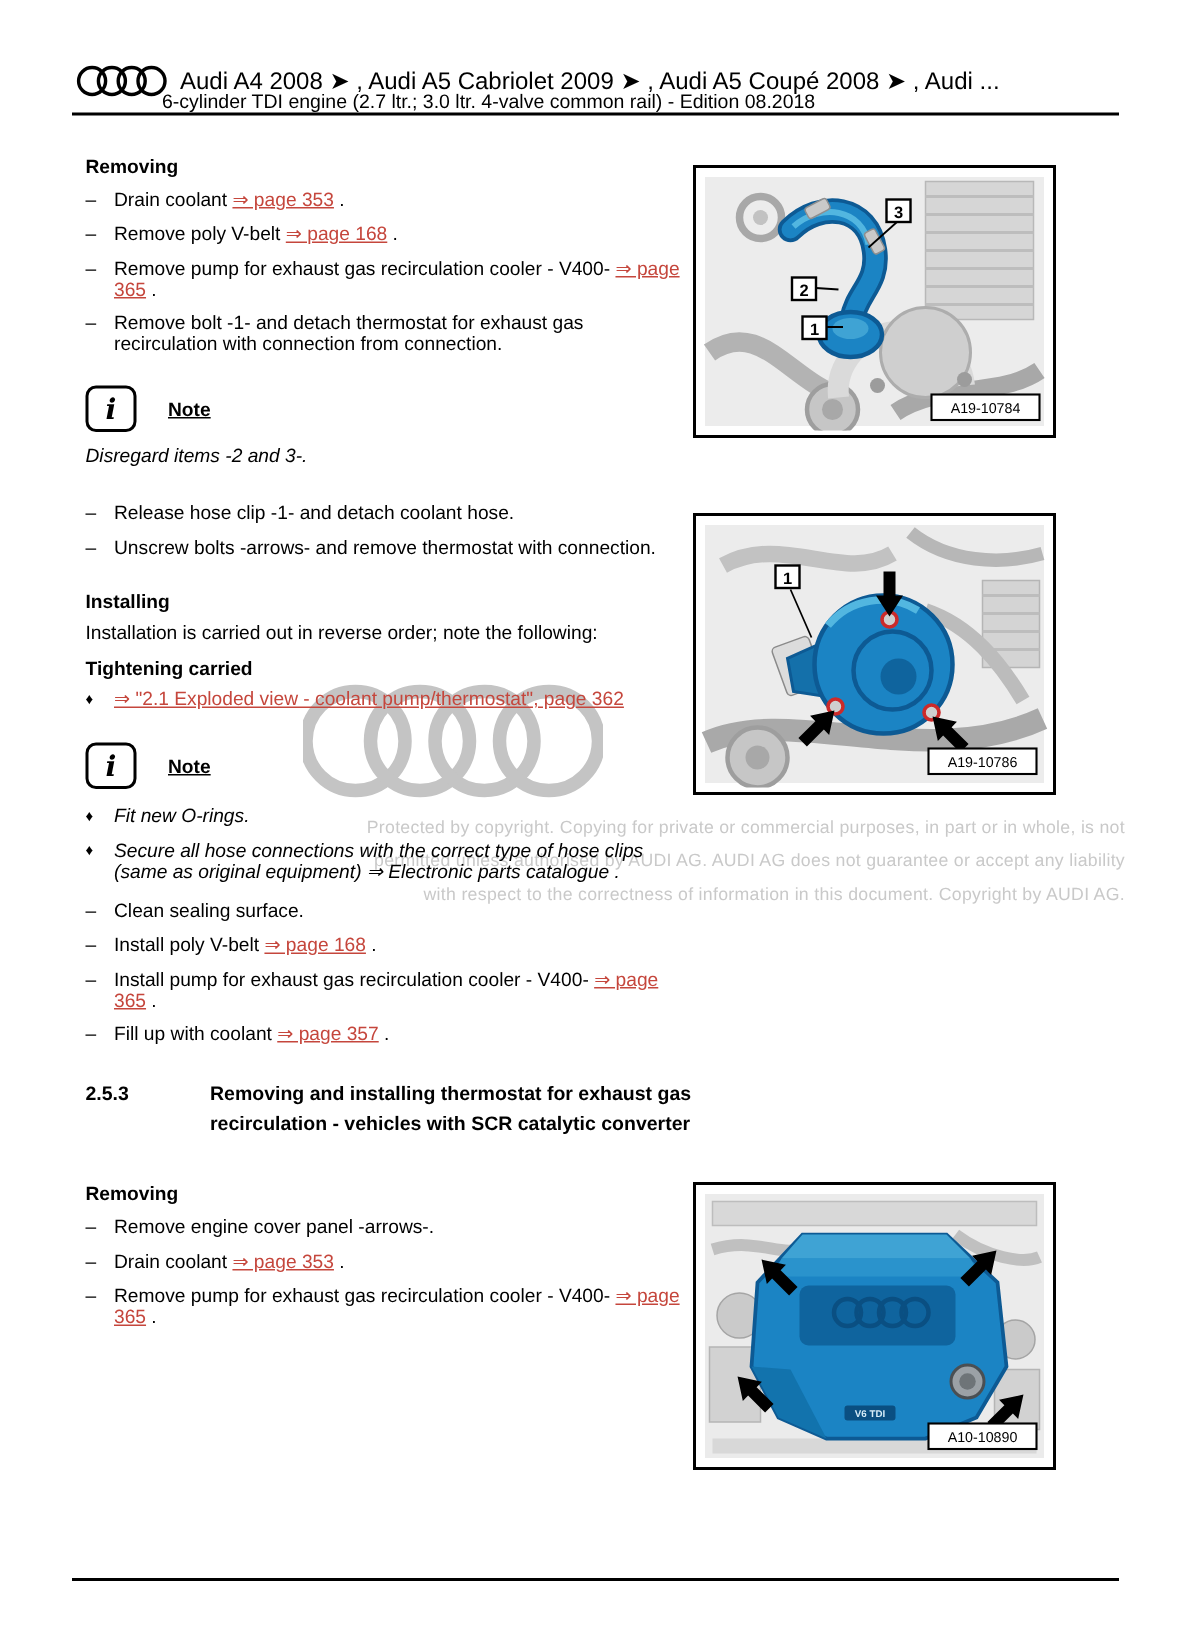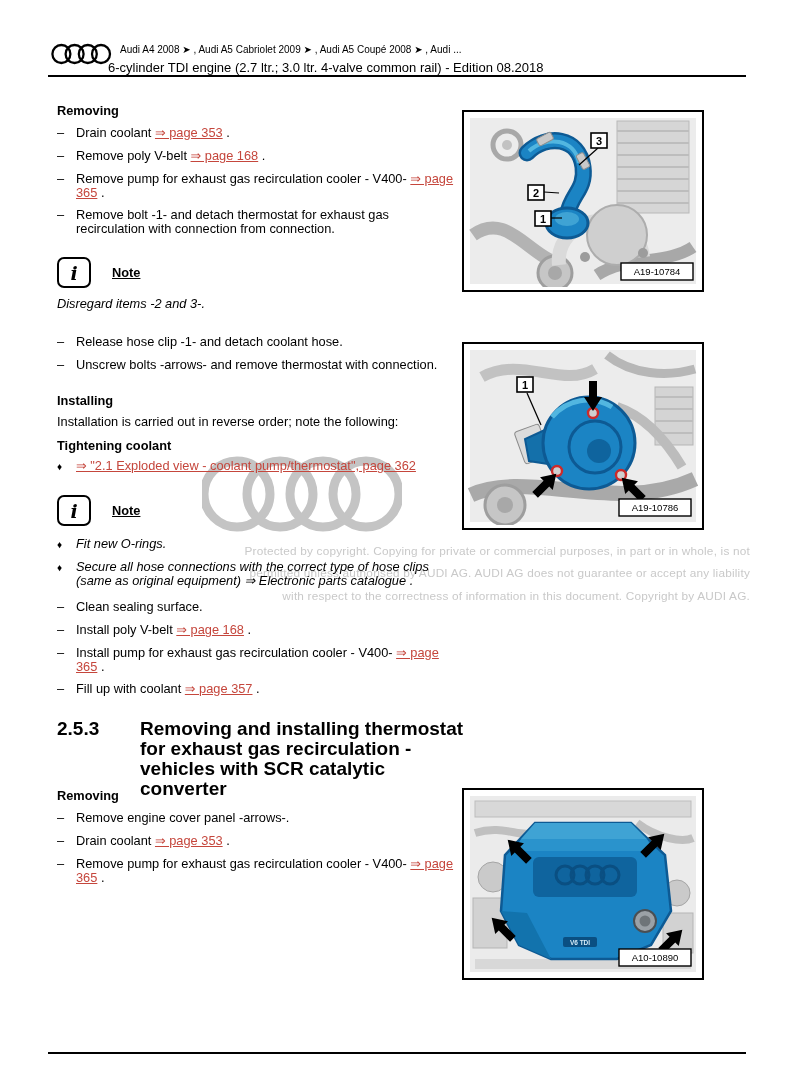--- a/index.html
+++ b/index.html
@@ -1,21 +1,21 @@
 <!DOCTYPE html>
 <html><head>
 <meta charset="utf-8">
 <style>
   html,body{margin:0;padding:0;background:#fff;}
   .page{position:relative;width:794px;height:1086px;background:#ffffff;overflow:hidden;
         font-family:"Liberation Sans",sans-serif;color:#000;}
   .abs{position:absolute;}
 
   
-  .hdr-models{left:120px;top:44px;font-size:10px;}
+  .hdr-models{left:120px;top:44px;font-size:16px;}
   .hdr-engine{left:108px;top:60px;font-size:13px;}
   .hdr-rule{left:48px;top:75px;width:698px;height:2px;background:#000;}
 
   
   .wm-rings{left:202px;top:455px;z-index:0;}
   .wm-text{left:150px;top:540px;width:600px;z-index:0;text-align:right;
            color:#c9c9c9;font-size:11.8px;line-height:22.4px;letter-spacing:.2px;}
 
   
   .subhead{left:57px;font-size:12.8px;font-weight:bold;z-index:1;}
@@ -29,21 +29,21 @@
   .xref{color:#c5463c;text-decoration:underline;cursor:pointer;}
 
   
   .note{left:57px;display:flex;align-items:center;z-index:1;}
   .note-icon{width:30px;height:27px;border:2.4px solid #000;border-radius:7px;background:#fff;
              display:flex;align-items:center;justify-content:center;
              font-family:"DejaVu Serif",serif;font-style:italic;font-weight:bold;font-size:19px;}
   .note-label{margin-left:21px;font-size:12.8px;font-weight:bold;text-decoration:underline;}
 
   
-  .h253{left:57px;z-index:1;display:flex;font-size:19px;font-weight:bold;line-height:20px;}
+  .h253{left:57px;z-index:1;display:flex;font-size:13px;font-weight:bold;line-height:20px;}
   .h253 .num{width:83px;flex:none;}
   .h253 .ttl{width:330px;}
 
   
   .figure{border:2px solid #000;background:#fff;padding:3px;z-index:1;}
   .figure svg{display:block;}
   .fig-label{font-size:9.5px;}
   .callout-num{font-size:11px;font-weight:bold;}
 
   
@@ -112,21 +112,21 @@
     <span class="marker">–</span>
     <span class="itext">Release hose clip -1- and detach coolant hose.</span>
   </div>
   <div class="abs item" style="top:358px">
     <span class="marker">–</span>
     <span class="itext">Unscrew bolts -arrows- and remove thermostat with connection.</span>
   </div>
 
   <div class="abs subhead" style="top:393px">Installing</div>
   <div class="abs para" style="top:415px">Installation is carried out in reverse order; note the following:</div>
-  <div class="abs subhead" style="top:438px">Tightening coolant</div>
+  <div class="abs subhead" style="top:438px">Tightening carried</div>
   <div class="abs item" style="top:459px">
     <span class="marker mk-diamond">♦</span>
     <span class="itext"><a class="xref">⇒ "2.1 Exploded view - coolant pump/thermostat", page 362</a></span>
   </div>
 
   <div class="abs note" style="top:495px">
     <span class="note-icon">i</span>
     <span class="note-label">Note</span>
   </div>
 

